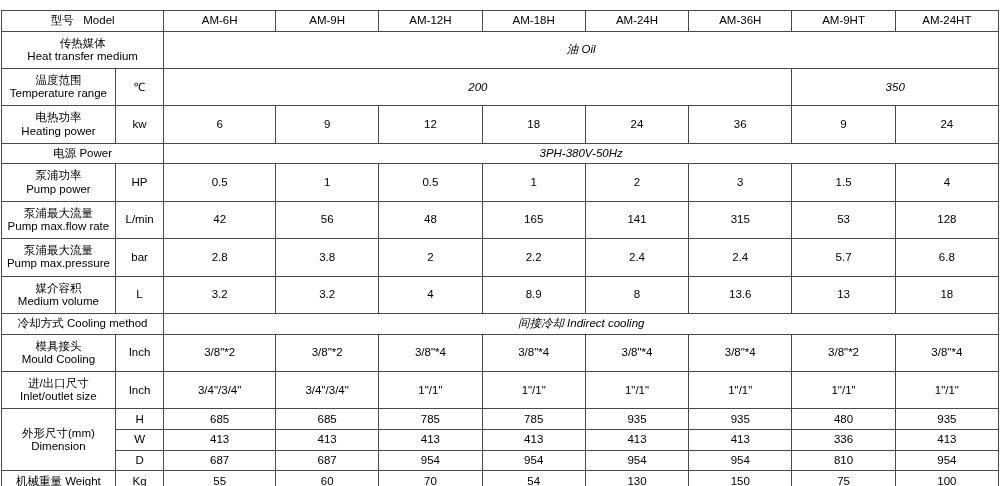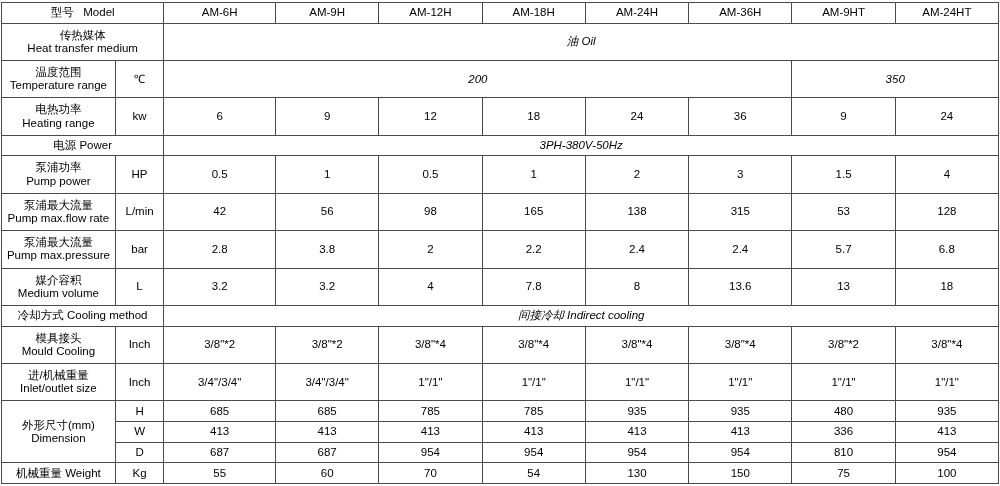--- a/index.html
+++ b/index.html
@@ -9,21 +9,21 @@
   }
   body {
     font-family: "Liberation Sans", sans-serif;
     font-size: 11px;
     color: #000000;
   }
   #sheet {
     width: 1000px;
     height: 486px;
     box-sizing: border-box;
-    padding: 2px 1px 1px 1px;
+    padding: 10px 1px 1px 1px;
   }
   table.spec {
     border-collapse: collapse;
     table-layout: fixed;
     width: 998px;
     height: 482px;
   }
   table.spec td {
     border: 1px solid #4a4a4a;
     text-align: center;
@@ -107,21 +107,21 @@
           <span class="en">Temperature range</span>
         </td>
         <td class="unit">℃</td>
         <td class="merged" colspan="6">200</td>
         <td class="merged" colspan="2">350</td>
       </tr>
 
       <tr>
         <td class="label">
           <span class="cn">电热功率</span>
-          <span class="en">Heating range</span>
+          <span class="en">Heating power</span>
         </td>
         <td class="unit">kw</td>
         <td>6</td>
         <td>9</td>
         <td>12</td>
         <td>18</td>
         <td>24</td>
         <td>36</td>
         <td>9</td>
         <td>24</td>
@@ -149,23 +149,23 @@
       </tr>
 
       <tr>
         <td class="label">
           <span class="cn">泵浦最大流量</span>
           <span class="en">Pump max.flow rate</span>
         </td>
         <td class="unit">L/min</td>
         <td>42</td>
         <td>56</td>
-        <td>98</td>
+        <td>48</td>
         <td>165</td>
-        <td>138</td>
+        <td>141</td>
         <td>315</td>
         <td>53</td>
         <td>128</td>
       </tr>
 
       <tr>
         <td class="label">
           <span class="cn">泵浦最大流量</span>
           <span class="en">Pump max.pressure</span>
         </td>
@@ -182,21 +182,21 @@
 
       <tr>
         <td class="label">
           <span class="cn">媒介容积</span>
           <span class="en">Medium volume</span>
         </td>
         <td class="unit">L</td>
         <td>3.2</td>
         <td>3.2</td>
         <td>4</td>
-        <td>7.8</td>
+        <td>8.9</td>
         <td>8</td>
         <td>13.6</td>
         <td>13</td>
         <td>18</td>
       </tr>
 
       <tr>
         <td class="label" colspan="2">冷却方式  Cooling method</td>
         <td class="merged" colspan="8">间接冷却 Indirect cooling</td>
       </tr>
@@ -212,21 +212,21 @@
         <td>3/8"*4</td>
         <td>3/8"*4</td>
         <td>3/8"*4</td>
         <td>3/8"*4</td>
         <td>3/8"*2</td>
         <td>3/8"*4</td>
       </tr>
 
       <tr>
         <td class="label">
-          <span class="cn">进/机械重量</span>
+          <span class="cn">进/出口尺寸</span>
           <span class="en">Inlet/outlet size</span>
         </td>
         <td class="unit">Inch</td>
         <td>3/4"/3/4"</td>
         <td>3/4"/3/4"</td>
         <td>1"/1"</td>
         <td>1"/1"</td>
         <td>1"/1"</td>
         <td>1"/1"</td>
         <td>1"/1"</td>

